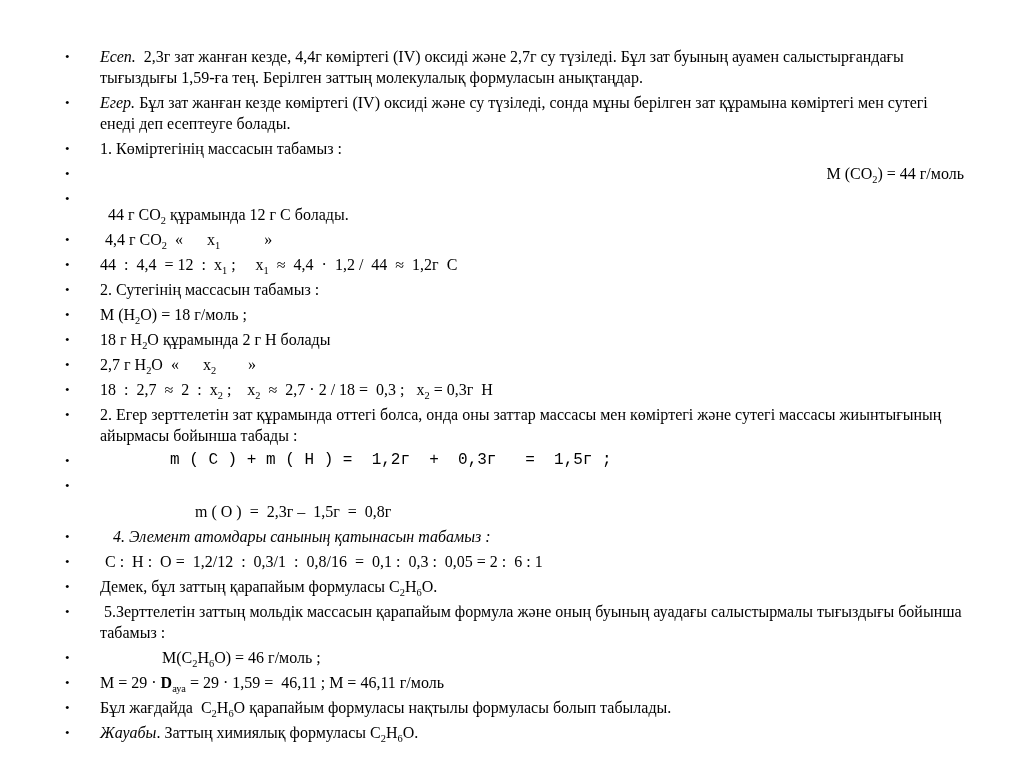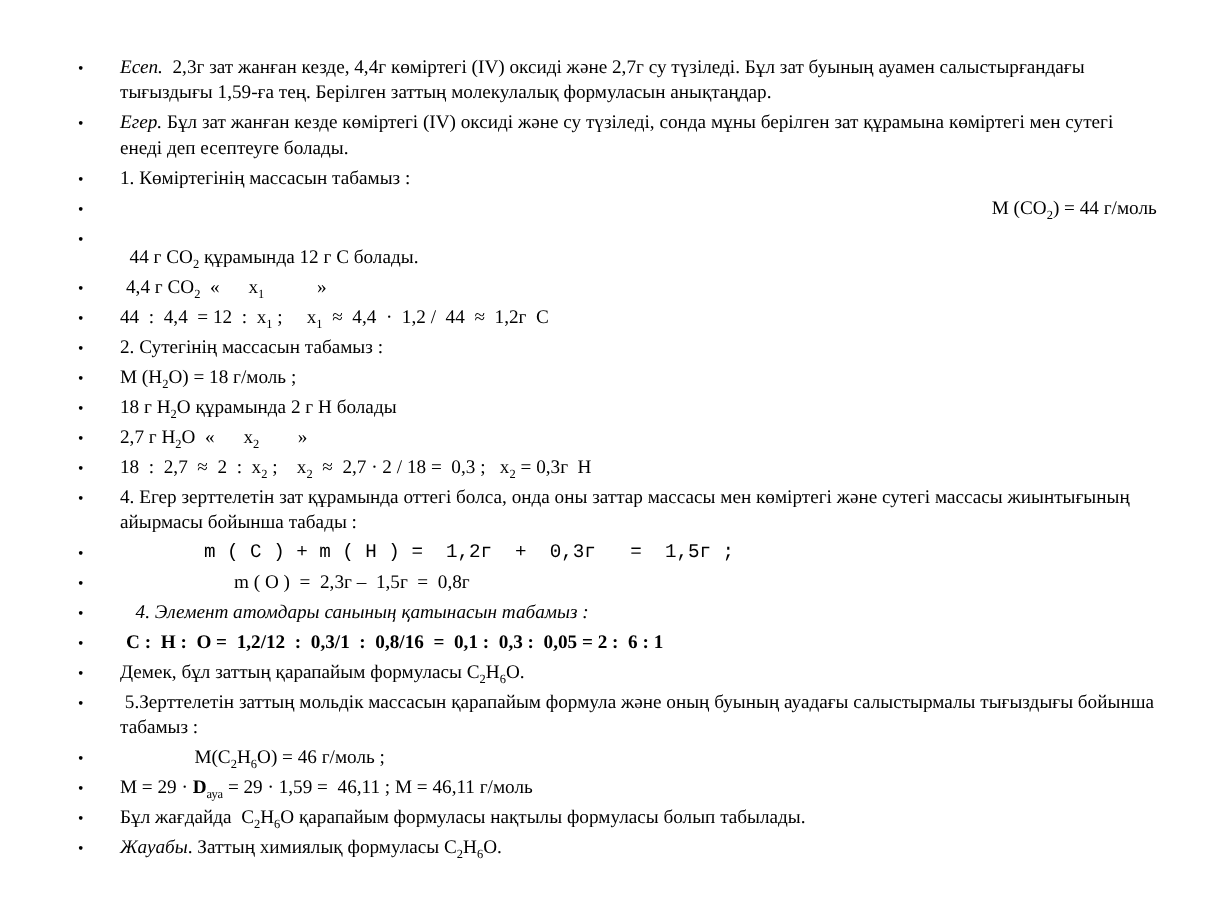--- a/index.html
+++ b/index.html
@@ -98,37 +98,37 @@
       <div class="line">
         <span class="bullet">•</span>
         <span class="text">2,7 г H<sub>2</sub>O  «      x<sub>2</sub>        »</span>
       </div>
       <div class="line">
         <span class="bullet">•</span>
         <span class="text">18  :  2,7  ≈  2  :  x<sub>2</sub> ;    x<sub>2</sub>  ≈  2,7 · 2 / 18 =  0,3 ;   x<sub>2</sub> = 0,3г  Н</span>
       </div>
       <div class="line">
         <span class="bullet">•</span>
-        <span class="text">4. Егер зерттелетін зат құрамында оттегі болса, онда оны заттар массасы мен көміртегі және сутегі массасы жиынтығының айырмасы бойынша табады :</span>
+        <span class="text">2. Егер зерттелетін зат құрамында оттегі болса, онда оны заттар массасы мен көміртегі және сутегі массасы жиынтығының айырмасы бойынша табады :</span>
       </div>
       <div class="line">
         <span class="bullet">•</span>
         <span class="text" style="padding-left: 70px; font-family: Liberation Mono, monospace;">m ( C ) + m ( H ) =  1,2г  +  0,3г   =  1,5г ;</span>
       </div>
       <div class="line">
         <span class="bullet">•</span>
-        <span class="text" style="padding-left: 95px;">m ( O )  =  2,3г –  1,5г  =  0,8г</span>
+        <span class="text" style="padding-left: 95px; margin-top: 26px;">m ( O )  =  2,3г –  1,5г  =  0,8г</span>
       </div>
       <div class="line">
         <span class="bullet">•</span>
         <span class="text" style="padding-left: 13px; font-style: italic;">4. Элемент атомдары санының қатынасын табамыз :</span>
       </div>
       <div class="line">
         <span class="bullet">•</span>
-        <span class="text" style="padding-left: 5px; font-weight: bold;">С :  Н :  О =  1,2/12  :  0,3/1  :  0,8/16  =  0,1 :  0,3 :  0,05 = 2 :  6 : 1</span>
+        <span class="text" style="padding-left: 5px;">С :  Н :  О =  1,2/12  :  0,3/1  :  0,8/16  =  0,1 :  0,3 :  0,05 = 2 :  6 : 1</span>
       </div>
       <div class="line">
         <span class="bullet">•</span>
         <span class="text">Демек, бұл заттың қарапайым формуласы C<sub>2</sub>H<sub>6</sub>O.</span>
       </div>
       <div class="line">
         <span class="bullet">•</span>
         <span class="text"> 5.Зерттелетін заттың мольдік массасын қарапайым формула және оның буының ауадағы салыстырмалы тығыздығы бойынша табамыз :</span>
       </div>
       <div class="line">

